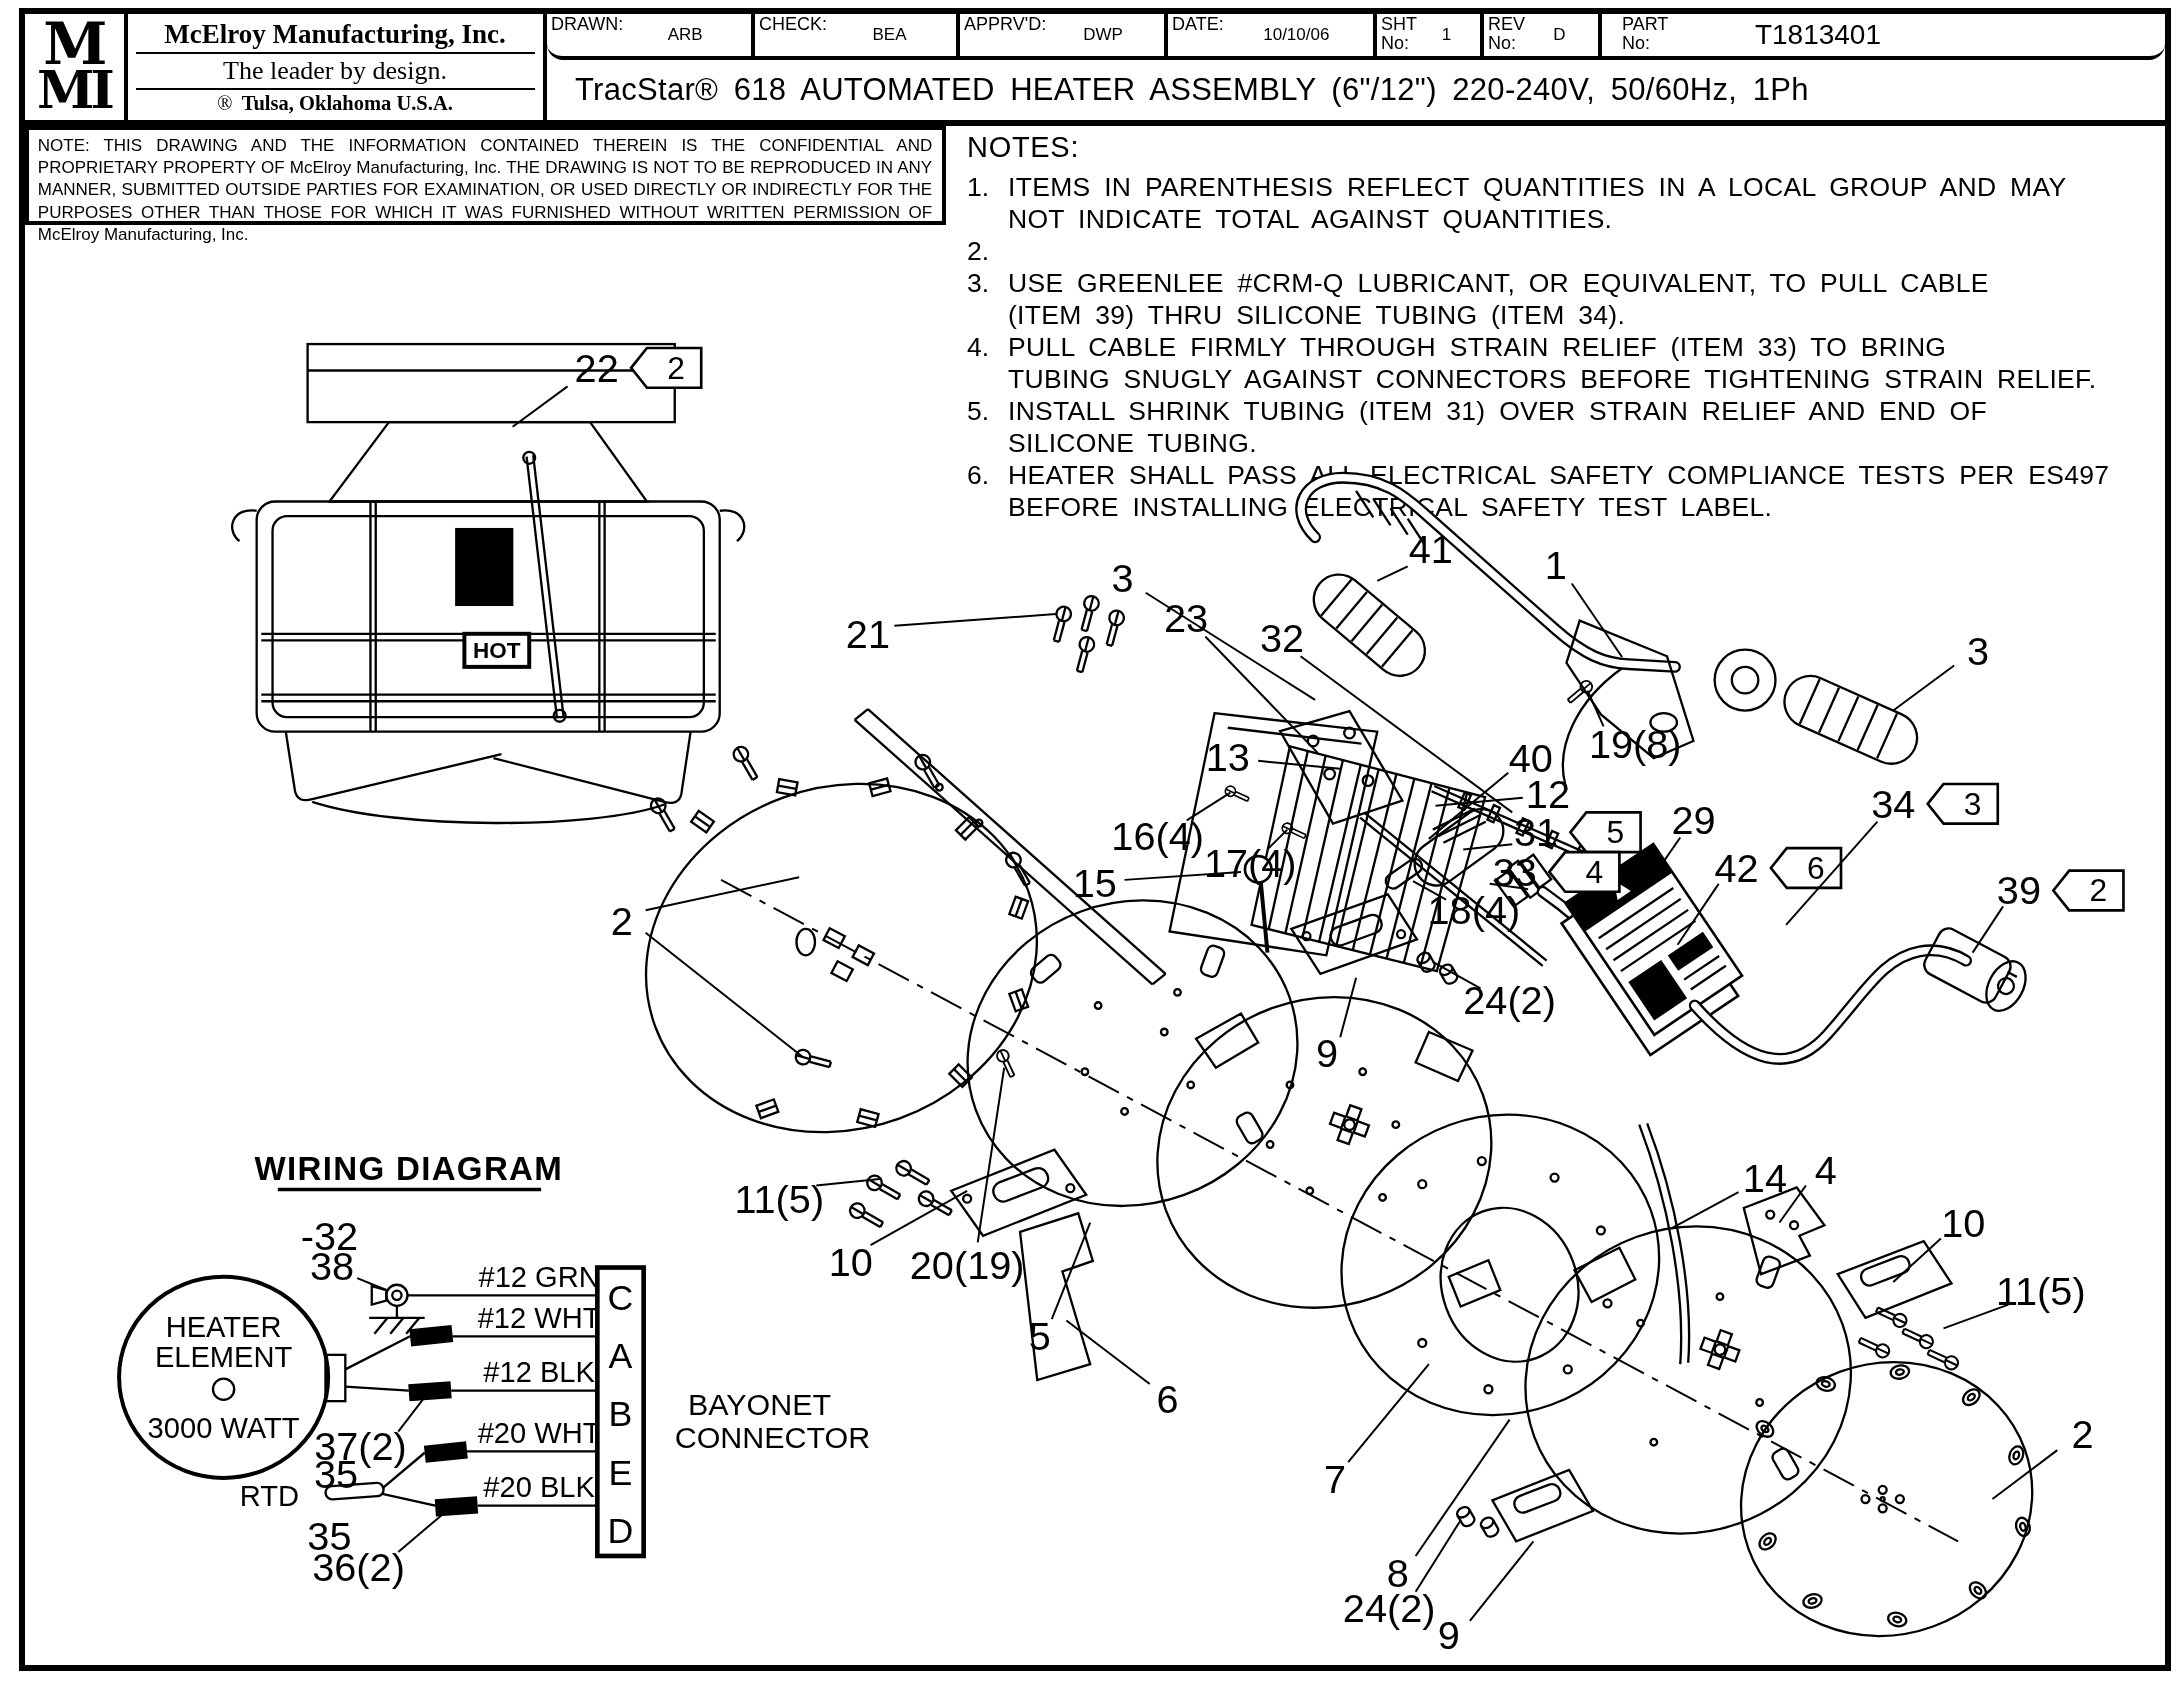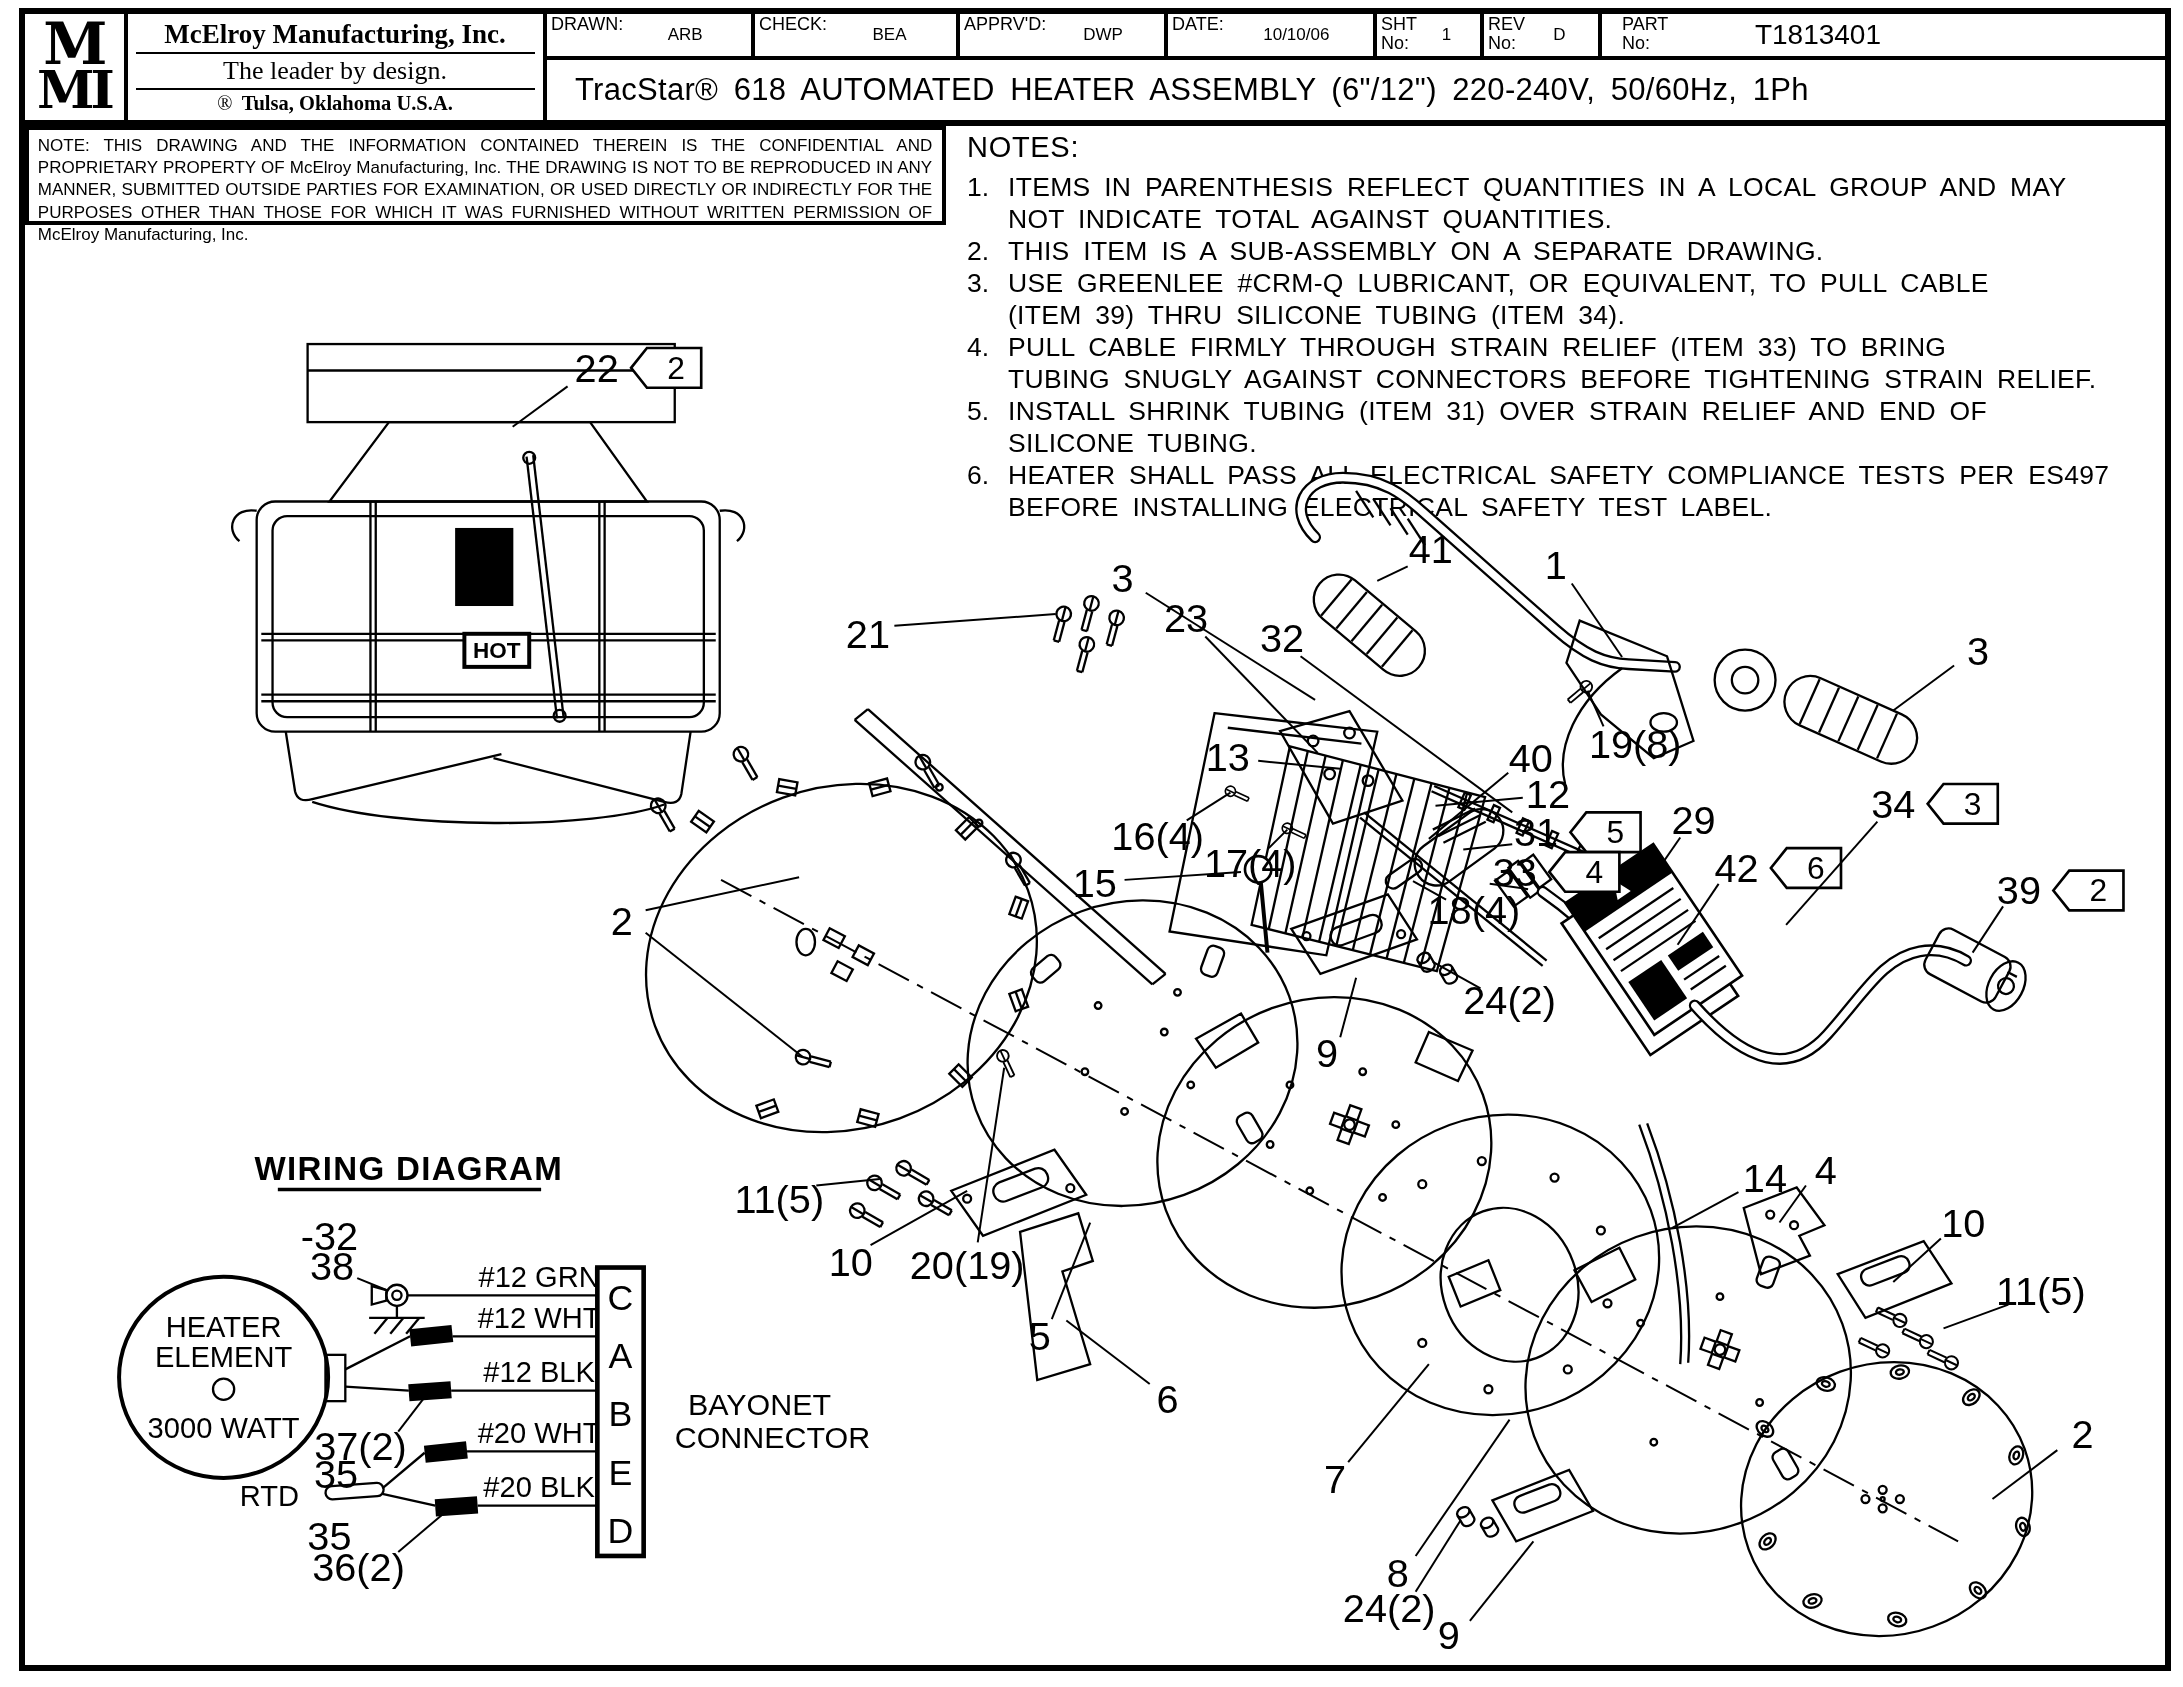--- a/index.html
+++ b/index.html
@@ -15,21 +15,21 @@
   .mmi-m{font-family:"DejaVu Serif",serif;font-weight:bold;font-size:58px;line-height:.78;letter-spacing:-2.6px;}
   .mmi-mi{font-family:"DejaVu Serif",serif;font-weight:bold;font-size:52px;line-height:.85;letter-spacing:-4px;}
   .company{flex:1;display:flex;flex-direction:column;justify-content:center;text-align:center;
            font-family:"Liberation Serif",serif;}
   .company-name{font-size:27px;font-weight:bold;}
   .company hr{border:none;border-top:2px solid #000;margin:2px 8px;}
   .company-tag{font-size:26px;}
   .company-loc{font-size:20.5px;font-weight:bold;display:flex;align-items:center;justify-content:center;gap:9.3px;}
   .reg{font-size:20px;font-weight:normal;}
   .row1{position:absolute;left:547px;top:14px;width:1618px;height:46px;display:flex;
-        border-bottom:4px solid #000;box-sizing:border-box;}
+        border-bottom:4px solid #000;box-sizing:border-box;border-radius:16px;}
   .cell{box-sizing:border-box;border-right:4px solid #000;position:relative;display:flex;padding:1.3px 4px;}
   .cell:last-child{border-right:none;padding-left:20px;}
   .lab{font-size:18px;line-height:1.05;align-self:flex-start;}
   .lab2{font-size:18px;line-height:1.05;align-self:flex-start;display:flex;flex-direction:column;}
   .val{font-size:17px;margin:auto;}
   .val-big{font-size:28px;margin:auto;}
   .row2{position:absolute;left:547px;top:60px;width:1655px;height:60px;display:flex;align-items:center;}
   .dtitle{font-size:31px;padding-left:28px;word-spacing:6.6px;letter-spacing:0.3px;}
   .tb-bottom{position:absolute;left:18.5px;top:120px;width:2152px;border-top:6.6px solid #000;}
   
@@ -127,21 +127,20 @@
 
   <div class="notes">
     <div class="notes-heading">NOTES:</div>
     <div class="note-item">
       <span class="n-num">1.</span>
       <span class="n-text">ITEMS IN PARENTHESIS REFLECT QUANTITIES IN A LOCAL GROUP AND MAY
 NOT INDICATE TOTAL AGAINST QUANTITIES.</span>
     </div>
     <div class="note-item">
       <span class="n-num">2.</span>
-      <span class="n-text">THIS ITEM IS A SUB-ASSEMBLY ON A SEPARATE DRAWING.</span>
     </div>
     <div class="note-item">
       <span class="n-num">3.</span>
       <span class="n-text">USE GREENLEE #CRM-Q LUBRICANT, OR EQUIVALENT, TO PULL CABLE
 (ITEM 39) THRU SILICONE TUBING (ITEM 34).</span>
     </div>
     <div class="note-item">
       <span class="n-num">4.</span>
       <span class="n-text">PULL CABLE FIRMLY THROUGH STRAIN RELIEF (ITEM 33) TO BRING
 TUBING SNUGLY AGAINST CONNECTORS BEFORE TIGHTENING STRAIN RELIEF.</span>

